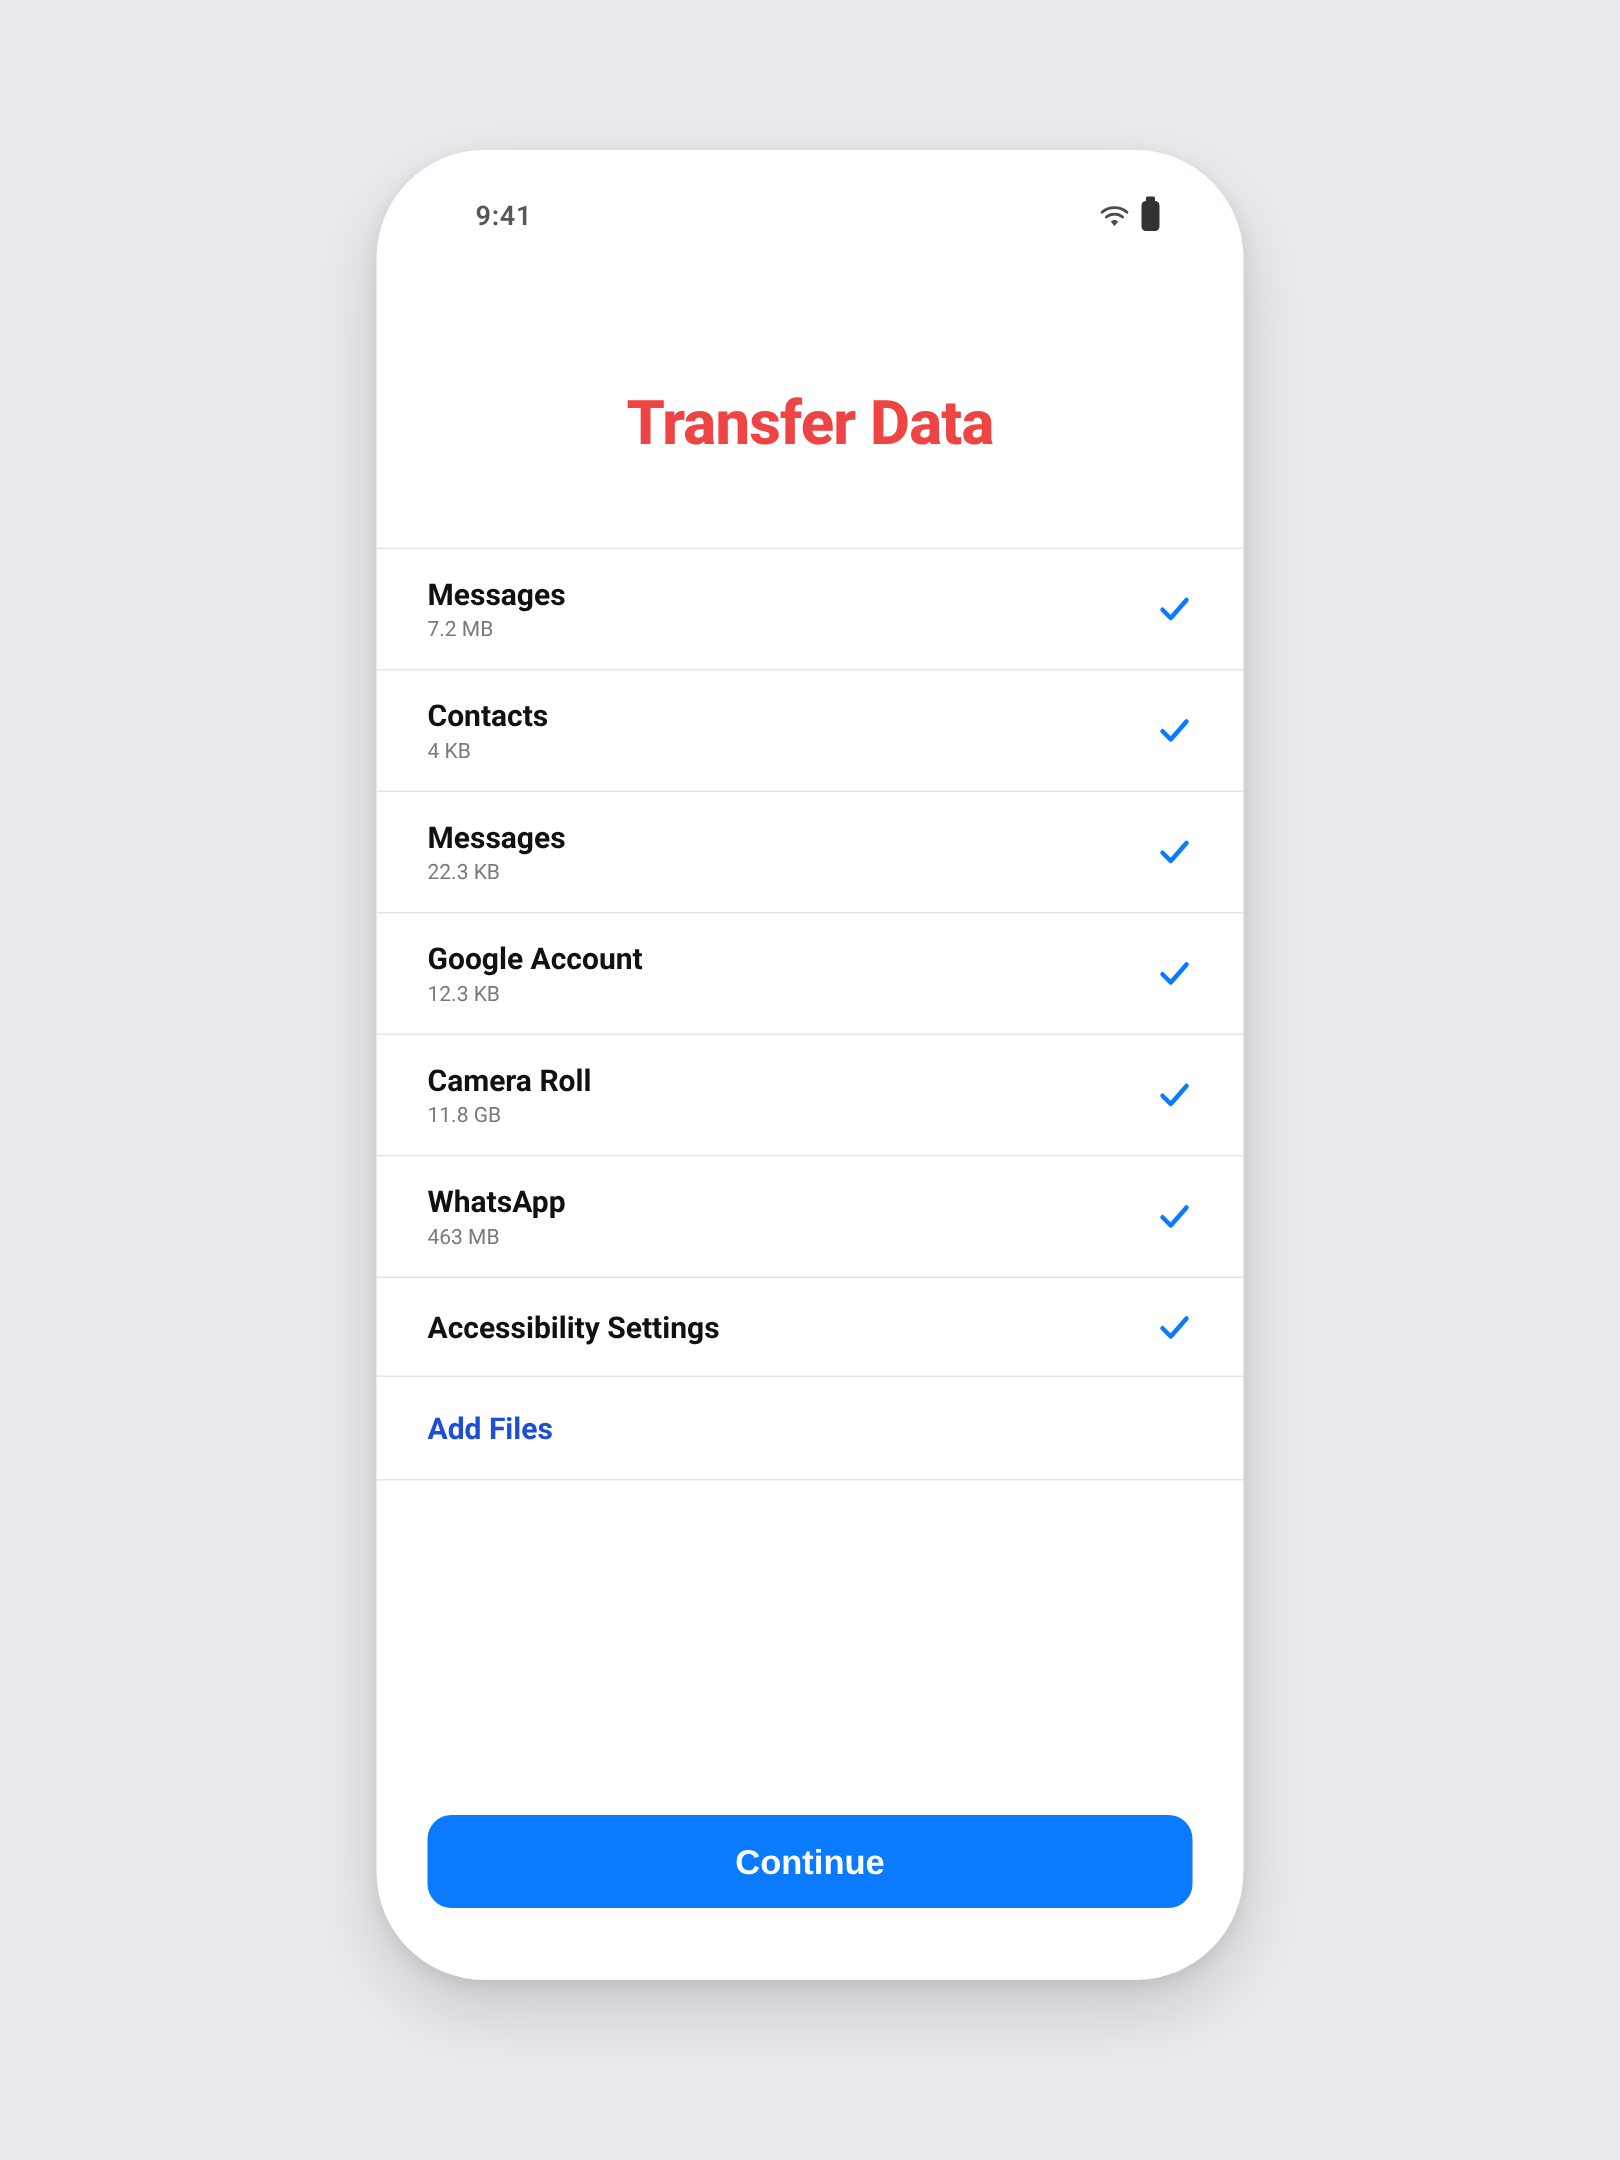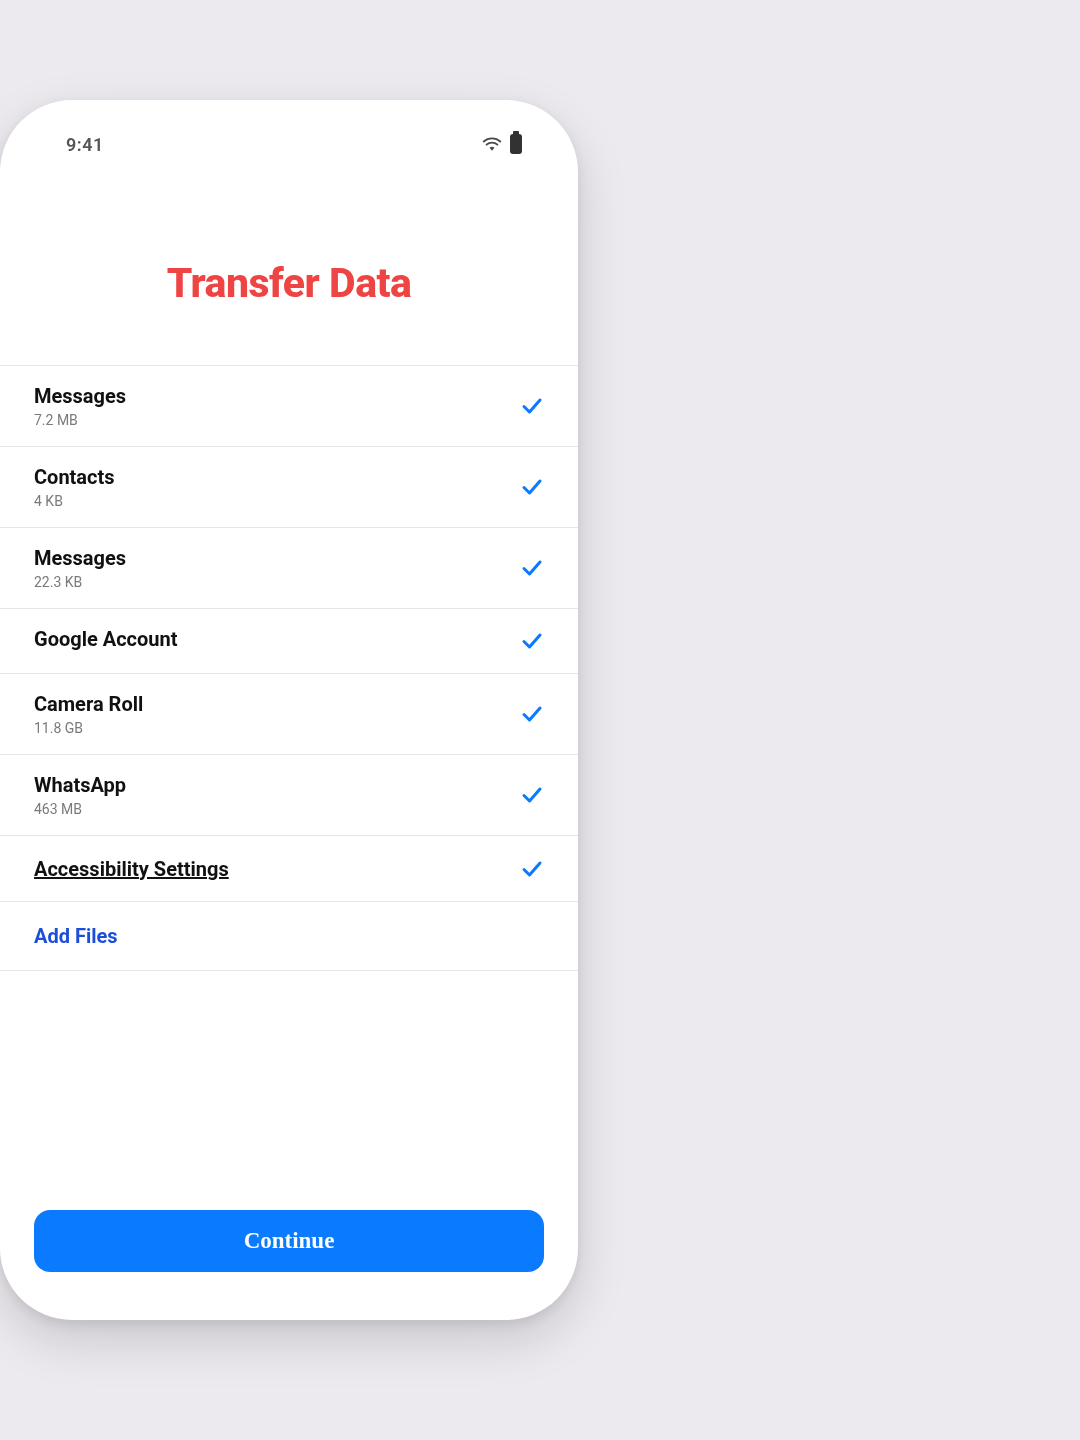--- a/index.html
+++ b/index.html
@@ -8,20 +8,21 @@
     height: 1440px;
     background: #ece9ef;
     font-family: -apple-system, BlinkMacSystemFont, "Segoe UI", Roboto, Helvetica, Arial, sans-serif;
     overflow: hidden;
   }
   .stage {
     width: 1080px;
     height: 1136px;
     display: flex;
     align-items: flex-start;
+    justify-content: center;
   }
   .phone {
     margin-top: 100px;
     width: 578px;
     height: 1220px;
     background: #ffffff;
     border-radius: 72px;
     box-shadow: 0 20px 50px rgba(0,0,0,0.15), 0 4px 12px rgba(0,0,0,0.08);
     overflow: hidden;
     display: flex;
@@ -97,21 +98,21 @@
     cursor: pointer;
   }
   .row-single { min-height: 66px; }
   .row-text { flex: 1; }
   .row-title {
     font-size: 20px;
     font-weight: 700;
     color: #111112;
     margin-bottom: 4px;
   }
-  .row-title.only { margin-bottom: 0; text-decoration: underline; }
+  .row-title.only { margin-bottom: 0; }
   .row-sub {
     font-size: 14px;
     color: #7a7a7e;
   }
   .check svg { display:block; }
   .add-files-row {
     padding: 22px 34px;
     border-bottom: 1px solid #e6e6e8;
     cursor: pointer;
   }
@@ -128,21 +129,20 @@
   .continue-btn {
     width: 100%;
     height: 62px;
     background: #0a7aff;
     border: none;
     border-radius: 16px;
     color: #ffffff;
     font-size: 23px;
     font-weight: 700;
     cursor: pointer;
-    font-family: Liberation Serif, serif;
   }
 </style>
 </head>
 <body>
 
 <div class="stage">
   <div class="phone">
 
     <div class="status-bar">
       <div class="status-time">9:41</div>
@@ -196,20 +196,21 @@
         <span class="check">
           <svg width="24" height="24" viewBox="0 0 24 24">
               <path d="M4 12.5 L9.5 18 L20 6" stroke="#0a7aff" stroke-width="3" fill="none" stroke-linecap="round" stroke-linejoin="round"></path>
             </svg>
         </span>
       </div>
 
       <div class="row">
         <div class="row-text">
           <div class="row-title">Google Account</div>
+          <div class="row-sub">12.3 KB</div>
         </div>
         <span class="check">
           <svg width="24" height="24" viewBox="0 0 24 24">
               <path d="M4 12.5 L9.5 18 L20 6" stroke="#0a7aff" stroke-width="3" fill="none" stroke-linecap="round" stroke-linejoin="round"></path>
             </svg>
         </span>
       </div>
 
       <div class="row">
         <div class="row-text">

